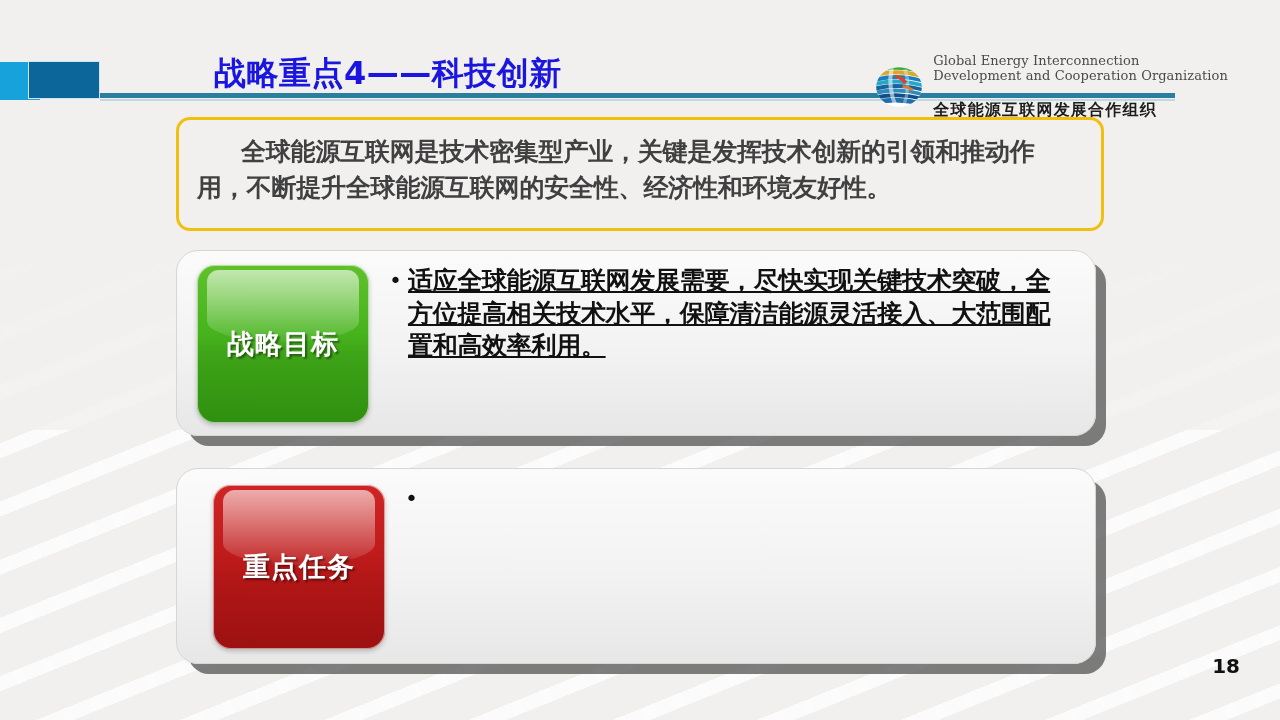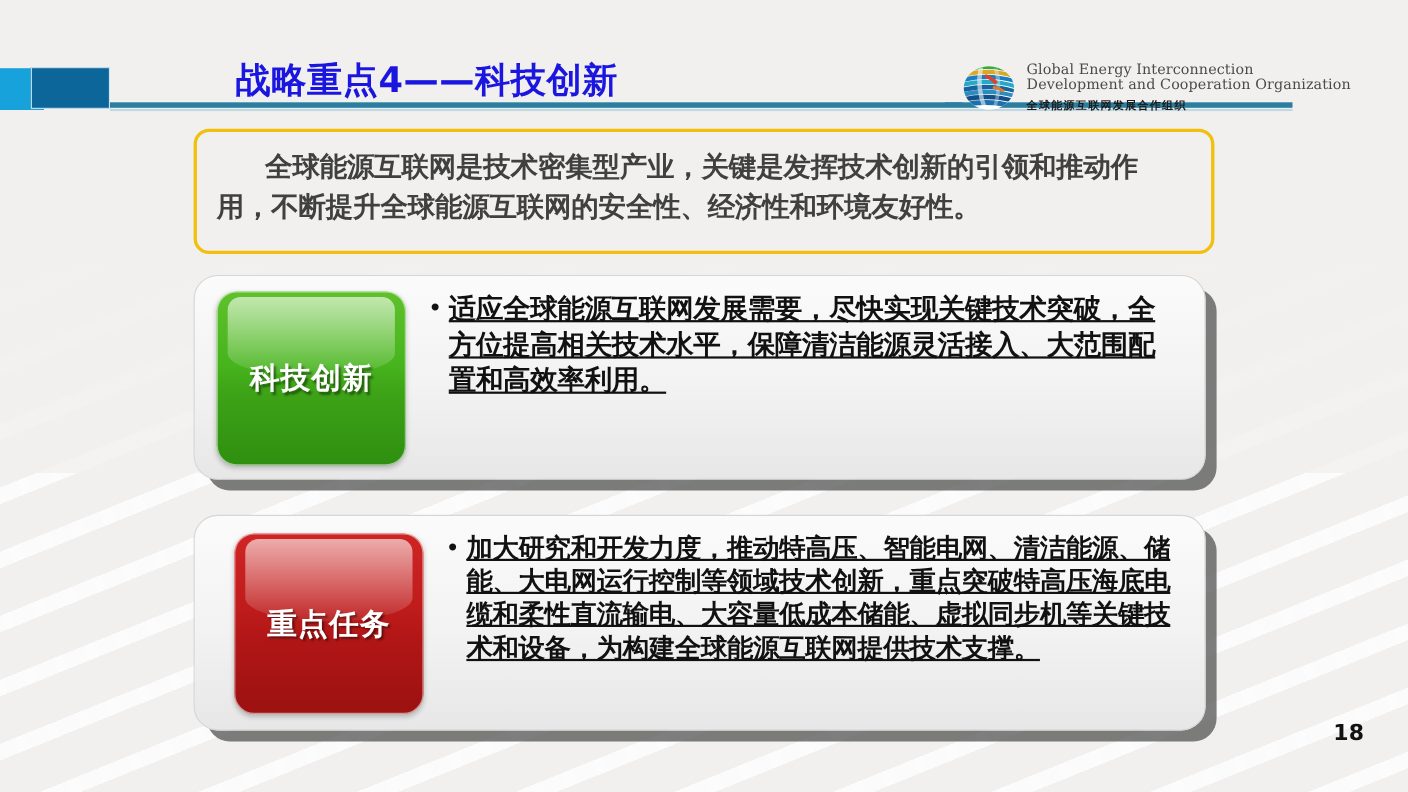--- a/index.html
+++ b/index.html
@@ -128,27 +128,27 @@
     line-height: 1.12;
   }
   .logo-en1, .logo-en2 {
     font-family: "DejaVu Serif", "Liberation Serif", serif;
     font-size: 13px;
     color: #4a4a4a;
     white-space: nowrap;
     letter-spacing: 0.1px;
   }
   .logo-cn {
-    font-family: Liberation Mono, monospace;
-    font-size: 10px;
+    font-family: Liberation Sans, sans-serif;
+    font-size: 16px;
     font-weight: bold;
     color: #1c1c1c;
     white-space: nowrap;
     letter-spacing: 1.2px;
-    margin-top: 6px;
+    margin-top: 18px;
   }
   .logo-dash {
     position: absolute;
     left: -14px;
     top: 39px;
     width: 16px;
     height: 4px;
     background: #2a7fa0;
   }
 
@@ -332,33 +332,32 @@
       </div>
     </div>
   </div>
 
   <div class="callout">
     <div class="callout-text">全球能源互联网是技术密集型产业，关键是发挥技术创新的引领和推动作用，不断提升全球能源互联网的安全性、经济性和环境友好性。</div>
   </div>
 
   <div class="panel panel-goal">
     <div class="glossy glossy-green">
-      <span class="glossy-label">科技创新</span>
+      <span class="glossy-label">战略目标</span>
     </div>
     <div class="bullet-block">
       <span class="bullet-dot">•</span>
       <span class="bullet-text">适应全球能源互联网发展需要，尽快实现关键技术突破，全方位提高相关技术水平，保障清洁能源灵活接入、大范围配置和高效率利用。</span>
     </div>
   </div>
 
   <div class="panel panel-task">
     <div class="glossy glossy-red">
       <span class="glossy-label">重点任务</span>
     </div>
     <div class="bullet-block">
       <span class="bullet-dot">•</span>
-      <span class="bullet-text bullet-text-task">加大研究和开发力度，推动特高压、智能电网、清洁能源、储能、大电网运行控制等领域技术创新，重点突破特高压海底电缆和柔性直流输电、大容量低成本储能、虚拟同步机等关键技术和设备，为构建全球能源互联网提供技术支撑。</span>
     </div>
   </div>
 
   <div class="page-number">18</div>
 
 </div>
 
 </body></html>

